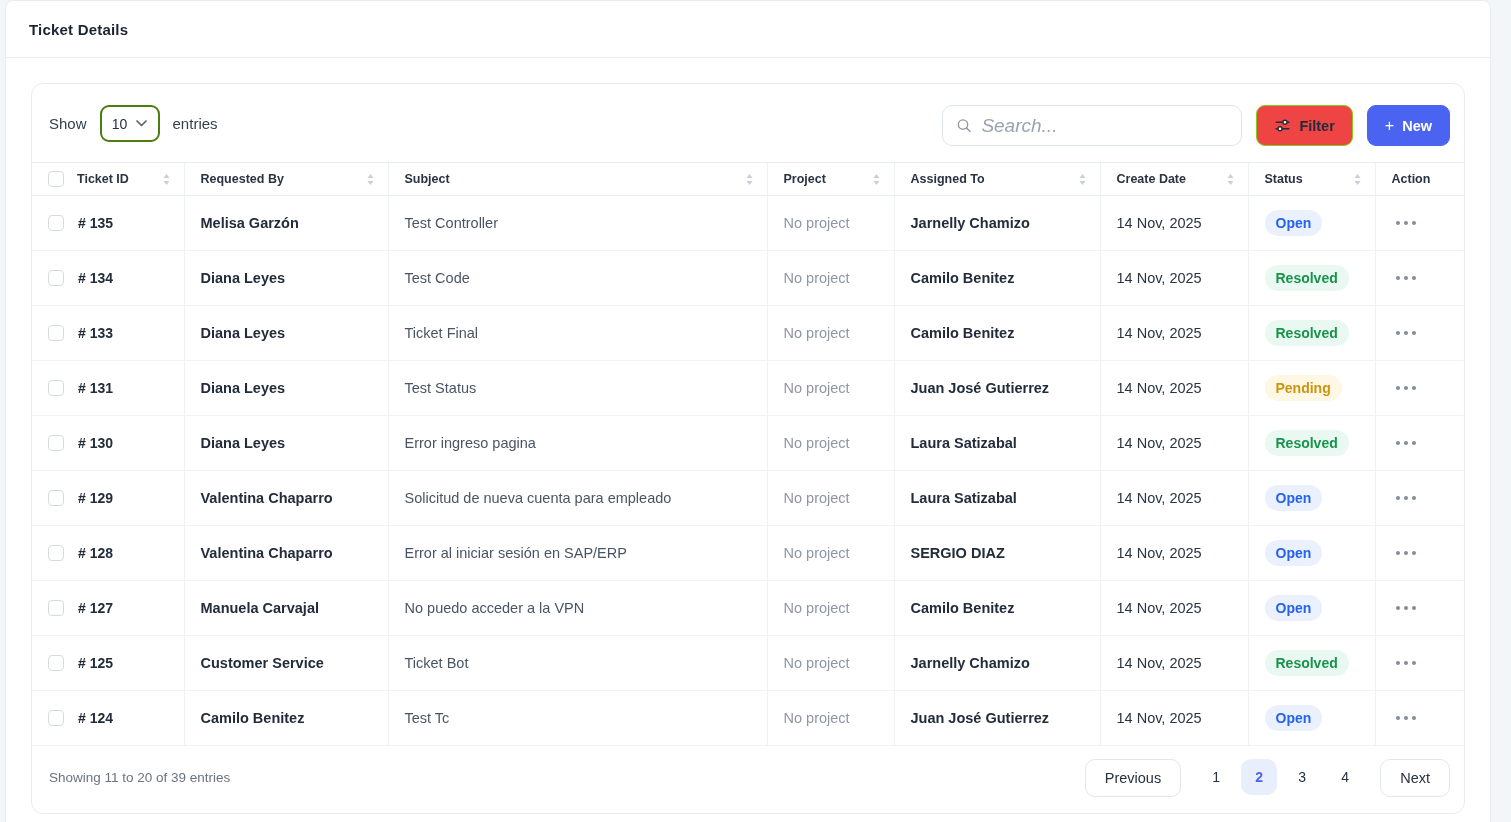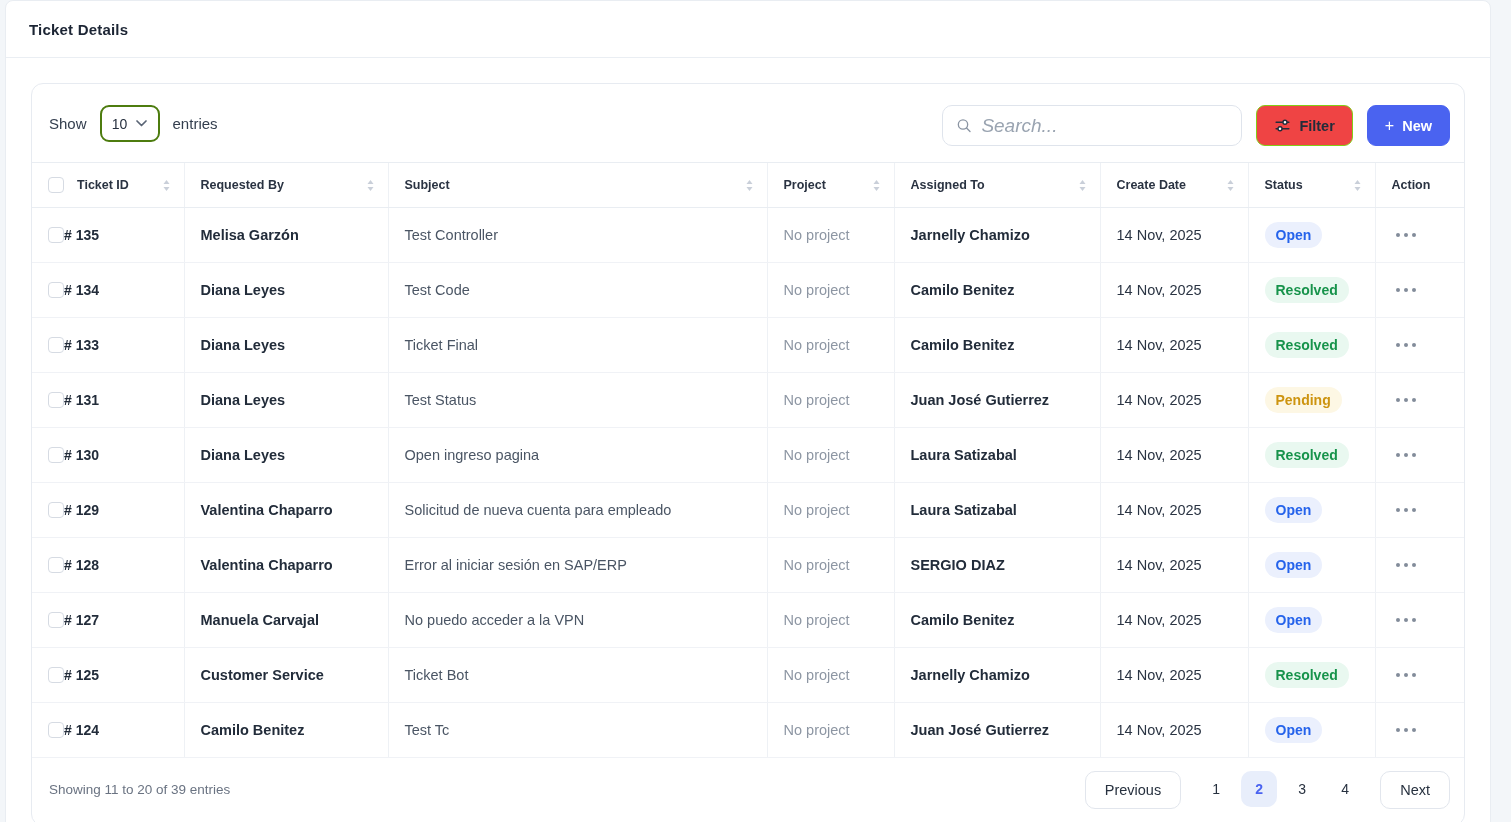--- a/index.html
+++ b/index.html
@@ -66,40 +66,40 @@
     border-radius: 9px; font-size: 14.5px; font-weight: 700; cursor: pointer;
     font-family: "Liberation Sans", sans-serif;
   }
   .filter-btn { padding: 0 17px; background: #ef4444; border: 1px solid #84cc16; color: #222c3a; }
   .new-btn { padding: 0 17px; background: #4a63f0; border: 1px solid #4a63f0; color: #fff; }
   .new-btn .plus { font-size: 16px; font-weight: 400; line-height: 1; }
 
   
   table { width: 100%; border-collapse: collapse; table-layout: fixed; }
   thead th {
-    height: 45px;
+    height: 33px;
     border-top: 1px solid #e9edf2;
     border-bottom: 1px solid #e9edf2;
     background: #fff;
     text-align: left; vertical-align: middle;
     padding: 0 14px 0 16px;
     font-size: 12.5px; font-weight: 700; color: #2a3342;
     cursor: pointer;
   }
   thead th + th, tbody td + td { border-left: 1px solid #eef1f5; }
   .th-inner { display: flex; align-items: center; justify-content: space-between; }
   .th-left { display: flex; align-items: center; gap: 13px; }
   tbody td {
     height: 55px; vertical-align: middle;
     padding: 0 16px;
     border-bottom: 1px solid #f0f2f6;
     font-size: 14.5px;
     background: #fff;
   }
-  .cell-id { display: flex; }
+  .cell-id { display: flex; gap: 14px; }
   .checkbox {
     width: 16px; height: 16px; flex: 0 0 16px;
     border: 1.5px solid #d6dbe3; border-radius: 4px;
     background: #fff; cursor: pointer; display: inline-block;
   }
   .tid { font-weight: 700; color: #222c3a; font-size: 14px; }
   .name { font-weight: 700; color: #222c3a; }
   .subject { color: #4a5564; }
   .project { color: #8d96a3; }
   .date { color: #2a3443; font-weight: 500; }
@@ -364,21 +364,21 @@
   </tr>
 
   <tr>
     <td>
       <div class="cell-id">
         <span class="checkbox"></span>
         <span class="tid"># 130</span>
       </div>
     </td>
     <td><span class="name">Diana Leyes</span></td>
-    <td><span class="subject">Open ingreso pagina</span></td>
+    <td><span class="subject">Error ingreso pagina</span></td>
     <td><span class="project">No project</span></td>
     <td><span class="name">Laura Satizabal</span></td>
     <td><span class="date">14 Nov, 2025</span></td>
     <td><span class="badge resolved">Resolved</span></td>
     <td>
       <button class="dots-btn">
         <span class="dot"></span>
                     <span class="dot"></span>
                     <span class="dot"></span>
       </button>

